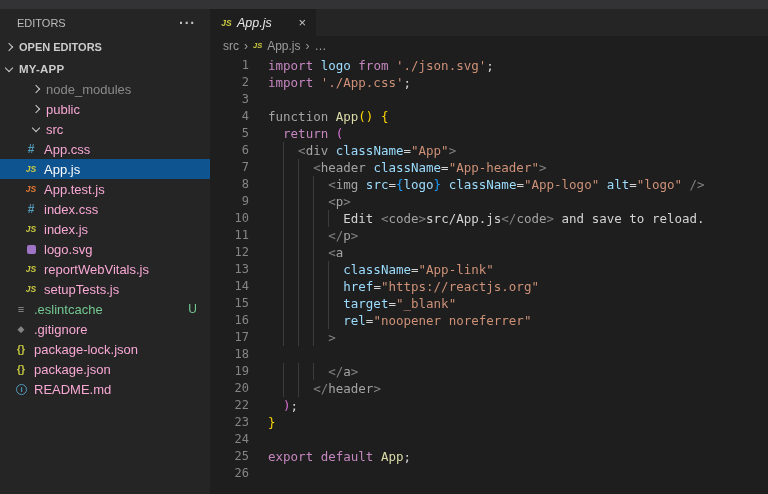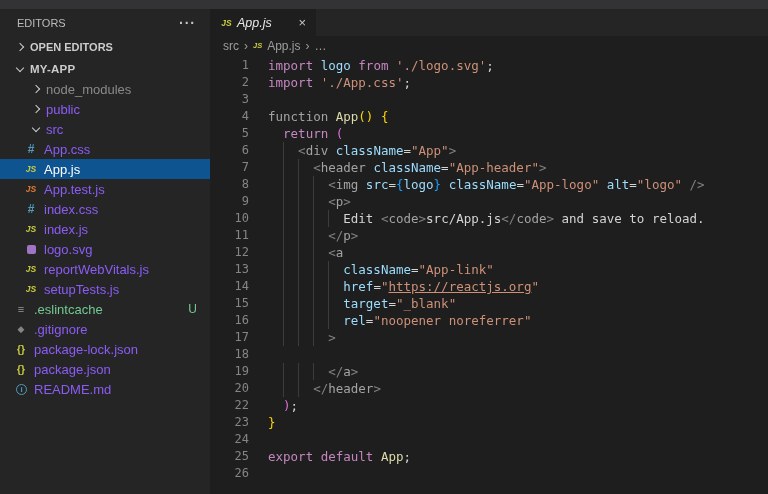--- a/index.html
+++ b/index.html
@@ -7,34 +7,34 @@
   body{width:768px;height:494px;overflow:hidden;background:#1e1e1e;
        font-family:"Liberation Sans",sans-serif;color:#ccc}
   .titlebar-strip{height:9px;background:#333336}
   .main{display:flex;height:485px}
 
   
   .sidebar{width:210px;flex:none;background:#252526;display:flex;flex-direction:column;overflow:hidden}
   .sb-header{display:flex;align-items:center;justify-content:space-between;height:27px;
              padding:0 14px 0 17px;font-size:11px;color:#bbb}
   .ellipsis{font-size:14px;color:#c5c5c5;letter-spacing:1px;cursor:pointer;font-weight:bold}
-  .section-row{display:flex;align-items:center;font-weight:bold;color:#ccc;padding-left:14px;cursor:pointer}
+  .section-row{display:flex;align-items:center;font-weight:bold;color:#ccc;padding-left:3px;cursor:pointer}
   .section-row.oe{height:22px;font-size:11px}
   .section-row.root{height:21px;font-size:11.5px;letter-spacing:.2px}
   .chev{width:12px;height:12px;position:relative;margin-right:4px;flex:none}
   .chev::before{content:"";position:absolute;left:3px;top:3px;width:5px;height:5px;
                 border-top:1px solid #ccc;border-right:1px solid #ccc;transform:rotate(45deg)}
   .chev.down::before{transform:rotate(135deg);top:2px}
   .trow{display:flex;align-items:center;height:20px;font-size:13px;cursor:pointer}
   .trow.folder{padding-left:30px}
   .trow.f0{padding-left:13px}
   .trow.f1{padding-left:23px}
   .trow.sel{background:#0e5490}
   .trow.sel .tlabel{color:#fff}
-  .tlabel{white-space:nowrap;color:#8b5cf6}
+  .tlabel{white-space:nowrap;color:#f9a8d4}
   .tlabel.dim{color:#8a8a8a}
   .tlabel.green{color:#73C991}
   .badge{margin-left:auto;padding-right:13px;color:#73C991;font-size:12px}
 
   
   .fi{width:16px;margin-right:5px;display:inline-flex;align-items:center;justify-content:center;flex:none}
   .fi-js{color:#CBCB41;font-size:8.5px;font-weight:bold;font-style:italic}
   .fi-js-test{color:#E37933;font-size:8.5px;font-weight:bold;font-style:italic}
   .fi-css{color:#519ABA;font-size:12px;font-weight:bold}
   .fi-json{color:#CBCB41;font-size:10px;font-weight:bold}
@@ -62,21 +62,21 @@
   .cl{display:flex;height:17px;white-space:pre}
   .ln{width:39px;text-align:right;color:#858585;flex:none;font-size:12px}
   .ct{margin-left:19px;position:relative}
   .ig{position:absolute;top:0;bottom:0;width:1px;background:#3c3c3c}
 
   .tk-kw{color:#C586C0}
   .tk-blue{color:#a3a3a3}
   .tk-fn{color:#DCDCAA}
   .tk-var{color:#9CDCFE}
   .tk-str{color:#CE9178}
-  .tk-stru{color:#CE9178;text-decoration:underline}
+  .tk-stru{color:#CE9178;}
   .tk-p{color:#808080}
   .tk-d{color:#D4D4D4}
   .tk-b1{color:#FFD700}
   .tk-b2{color:#DA70D6}
   .tk-b3{color:#179FFF}
 </style>
 </head>
 <body>
 
 <div class="app">
@@ -175,21 +175,21 @@
       </div>
       <div class="breadcrumb">
         <span class="bc">src</span>
         <span class="bc-sep">›</span>
         <span class="bc-js">JS</span>
         <span class="bc">App.js</span>
         <span class="bc-sep">›</span>
         <span class="bc">…</span>
       </div>
       <div class="code">
-          <div class="cl"><span class="ln">1</span><span class="ct"><span class="tk-kw">import</span><span class="tk-d"> </span><span class="tk-var">logo</span><span class="tk-d"> </span><span class="tk-kw">from</span><span class="tk-d"> </span><span class="tk-str">'./logo.svg'</span><span class="tk-d">;</span></span></div>
+          <div class="cl"><span class="ln">1</span><span class="ct"><span class="tk-kw">import</span><span class="tk-d"> </span><span class="tk-var">logo</span><span class="tk-d"> </span><span class="tk-kw">from</span><span class="tk-d"> </span><span class="tk-str">'./json.svg'</span><span class="tk-d">;</span></span></div>
           <div class="cl"><span class="ln">2</span><span class="ct"><span class="tk-kw">import</span><span class="tk-d"> </span><span class="tk-str">'./App.css'</span><span class="tk-d">;</span></span></div>
           <div class="cl"><span class="ln">3</span><span class="ct"></span></div>
           <div class="cl"><span class="ln">4</span><span class="ct"><span class="tk-blue">function</span><span class="tk-d"> </span><span class="tk-fn">App</span><span class="tk-b1">(</span><span class="tk-b1">)</span><span class="tk-d"> </span><span class="tk-b1">{</span></span></div>
           <div class="cl"><span class="ln">5</span><span class="ct"><span class="tk-d">  </span><span class="tk-kw">return</span><span class="tk-d"> </span><span class="tk-b2">(</span></span></div>
           <div class="cl"><span class="ln">6</span><span class="ct"><span class="ig" style="left: 2ch;"></span><span class="tk-d">    </span><span class="tk-p">&lt;</span><span class="tk-blue">div</span><span class="tk-d"> </span><span class="tk-var">className</span><span class="tk-d">=</span><span class="tk-str">"App"</span><span class="tk-p">&gt;</span></span></div>
           <div class="cl"><span class="ln">7</span><span class="ct"><span class="ig" style="left: 2ch;"></span><span class="ig" style="left: 4ch;"></span><span class="tk-d">      </span><span class="tk-p">&lt;</span><span class="tk-blue">header</span><span class="tk-d"> </span><span class="tk-var">className</span><span class="tk-d">=</span><span class="tk-str">"App-header"</span><span class="tk-p">&gt;</span></span></div>
           <div class="cl"><span class="ln">8</span><span class="ct"><span class="ig" style="left: 2ch;"></span><span class="ig" style="left: 4ch;"></span><span class="ig" style="left: 6ch;"></span><span class="tk-d">        </span><span class="tk-p">&lt;</span><span class="tk-blue">img</span><span class="tk-d"> </span><span class="tk-var">src</span><span class="tk-d">=</span><span class="tk-b3">{</span><span class="tk-var">logo</span><span class="tk-b3">}</span><span class="tk-d"> </span><span class="tk-var">className</span><span class="tk-d">=</span><span class="tk-str">"App-logo"</span><span class="tk-d"> </span><span class="tk-var">alt</span><span class="tk-d">=</span><span class="tk-str">"logo"</span><span class="tk-d"> </span><span class="tk-p">/&gt;</span></span></div>
           <div class="cl"><span class="ln">9</span><span class="ct"><span class="ig" style="left: 2ch;"></span><span class="ig" style="left: 4ch;"></span><span class="ig" style="left: 6ch;"></span><span class="tk-d">        </span><span class="tk-p">&lt;</span><span class="tk-blue">p</span><span class="tk-p">&gt;</span></span></div>
           <div class="cl"><span class="ln">10</span><span class="ct"><span class="ig" style="left: 2ch;"></span><span class="ig" style="left: 4ch;"></span><span class="ig" style="left: 6ch;"></span><span class="ig" style="left: 8ch;"></span><span class="tk-d">          </span><span class="tk-d">Edit </span><span class="tk-p">&lt;</span><span class="tk-blue">code</span><span class="tk-p">&gt;</span><span class="tk-d">src/App.js</span><span class="tk-p">&lt;/</span><span class="tk-blue">code</span><span class="tk-p">&gt;</span><span class="tk-d"> and save to reload.</span></span></div>
           <div class="cl"><span class="ln">11</span><span class="ct"><span class="ig" style="left: 2ch;"></span><span class="ig" style="left: 4ch;"></span><span class="ig" style="left: 6ch;"></span><span class="tk-d">        </span><span class="tk-p">&lt;/</span><span class="tk-blue">p</span><span class="tk-p">&gt;</span></span></div>

